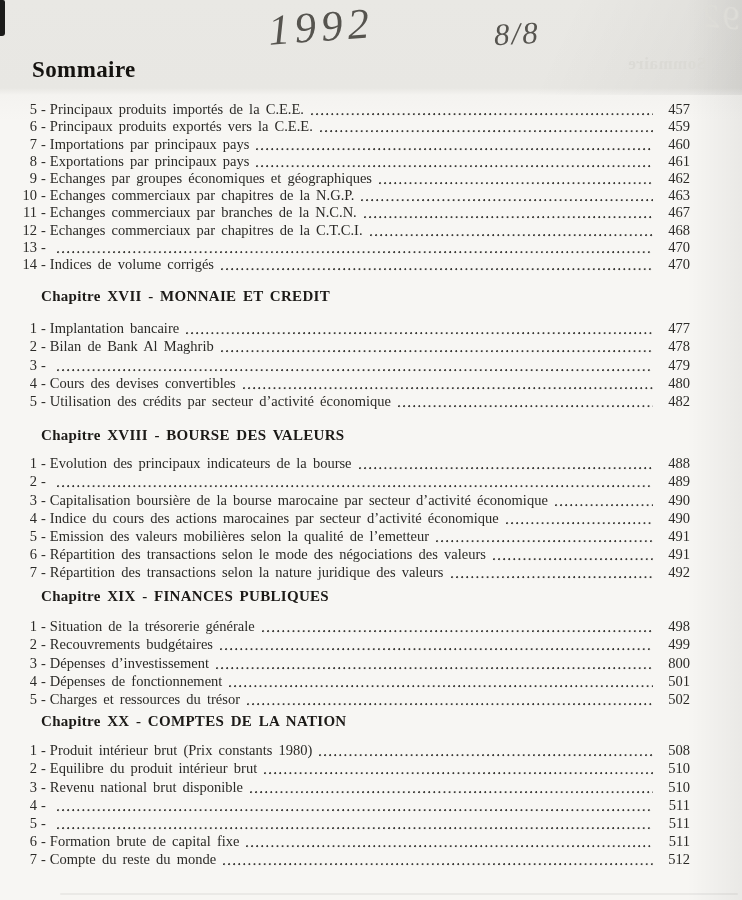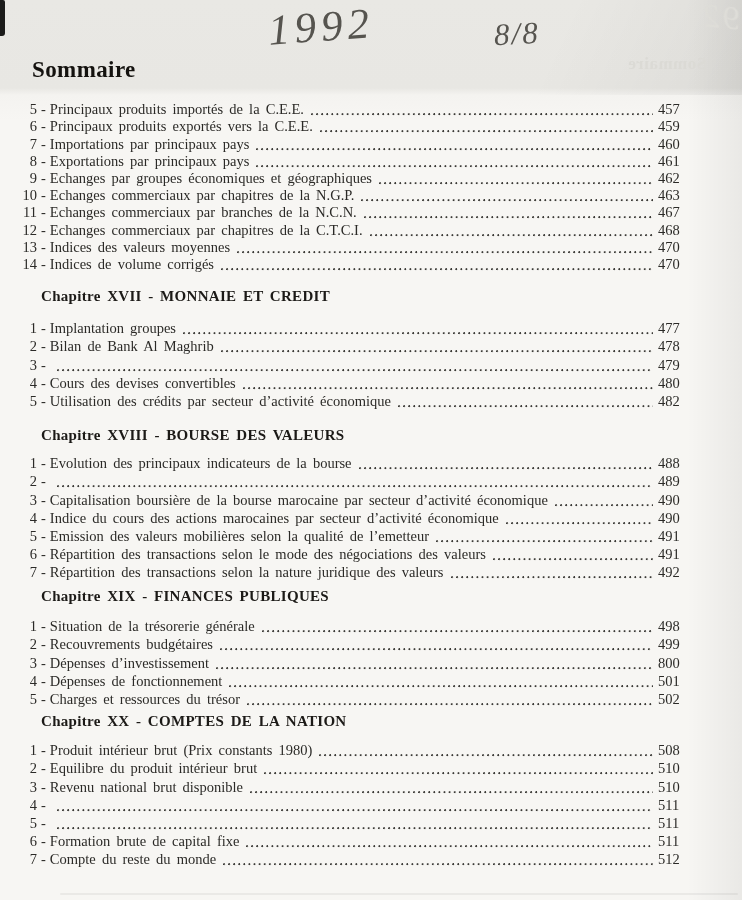--- a/index.html
+++ b/index.html
@@ -40,21 +40,21 @@
 
   .toc-row{display:flex;align-items:flex-end;height:18.2px;
     font-size:14.5px;color:#2b2a27;word-spacing:2.5px;white-space:nowrap;}
   .list-0 .toc-row{height:17.2px;}
   .toc-row .num{width:15px;text-align:right;flex:none;}
   .toc-row .dash{margin:0 4px;flex:none;}
   .toc-row .title{flex:none;}
   .toc-row .leader{flex:1;height:4px;margin:0 5px 2px 7px;
     background-image:radial-gradient(circle at 1px 2.4px, #3c3b37 1px, rgba(0,0,0,0) 1.15px);
     background-size:5.1px 4px;background-repeat:repeat-x;}
-  .toc-row .pageno{width:32px;flex:none;}
+  .toc-row .pageno{width:32px;text-align:right;flex:none;}
 </style>
 </head>
 <body>
 
 <div class="page">
 
   <div class="band-shade"></div>
   <div class="edge-shade"></div>
   <div class="scan-mark-tl"></div>
   <div class="bottom-smudge"></div>
@@ -120,39 +120,38 @@
       <div class="toc-row">
         <span class="num">12</span>
         <span class="dash">-</span>
         <span class="title">Echanges commerciaux par chapitres de la C.T.C.I.</span>
         <span class="leader"></span>
         <span class="pageno">468</span>
       </div>
       <div class="toc-row">
         <span class="num">13</span>
         <span class="dash">-</span>
-        <span class="title">Indices des valeurs moyennes</span>
         <span class="leader"></span>
         <span class="pageno">470</span>
       </div>
       <div class="toc-row">
         <span class="num">14</span>
         <span class="dash">-</span>
         <span class="title">Indices de volume corrigés</span>
         <span class="leader"></span>
         <span class="pageno">470</span>
       </div>
     </div>
 
   <div class="chapter-heading h-17">Chapitre XVII - MONNAIE ET CREDIT</div>
   <div class="toc-list list-1">
       <div class="toc-row">
         <span class="num">1</span>
         <span class="dash">-</span>
-        <span class="title">Implantation groupes</span>
+        <span class="title">Implantation bancaire</span>
         <span class="leader"></span>
         <span class="pageno">477</span>
       </div>
       <div class="toc-row">
         <span class="num">2</span>
         <span class="dash">-</span>
         <span class="title">Bilan de Bank Al Maghrib</span>
         <span class="leader"></span>
         <span class="pageno">478</span>
       </div>

